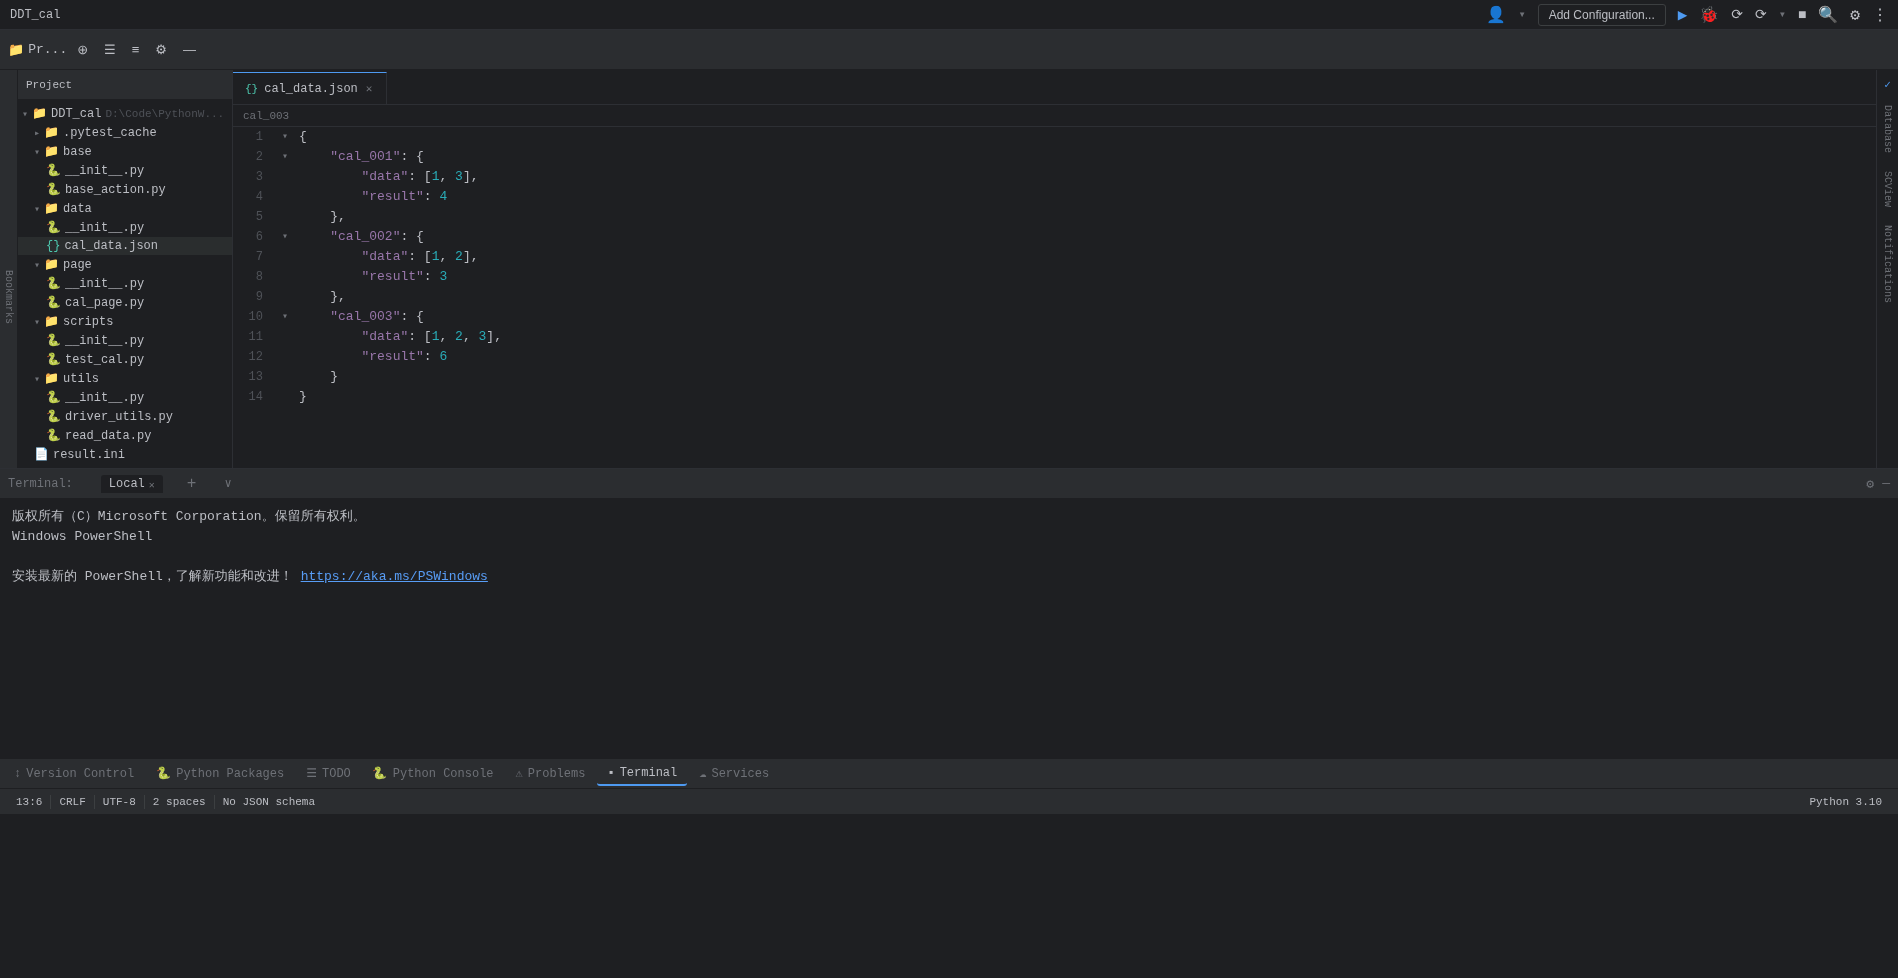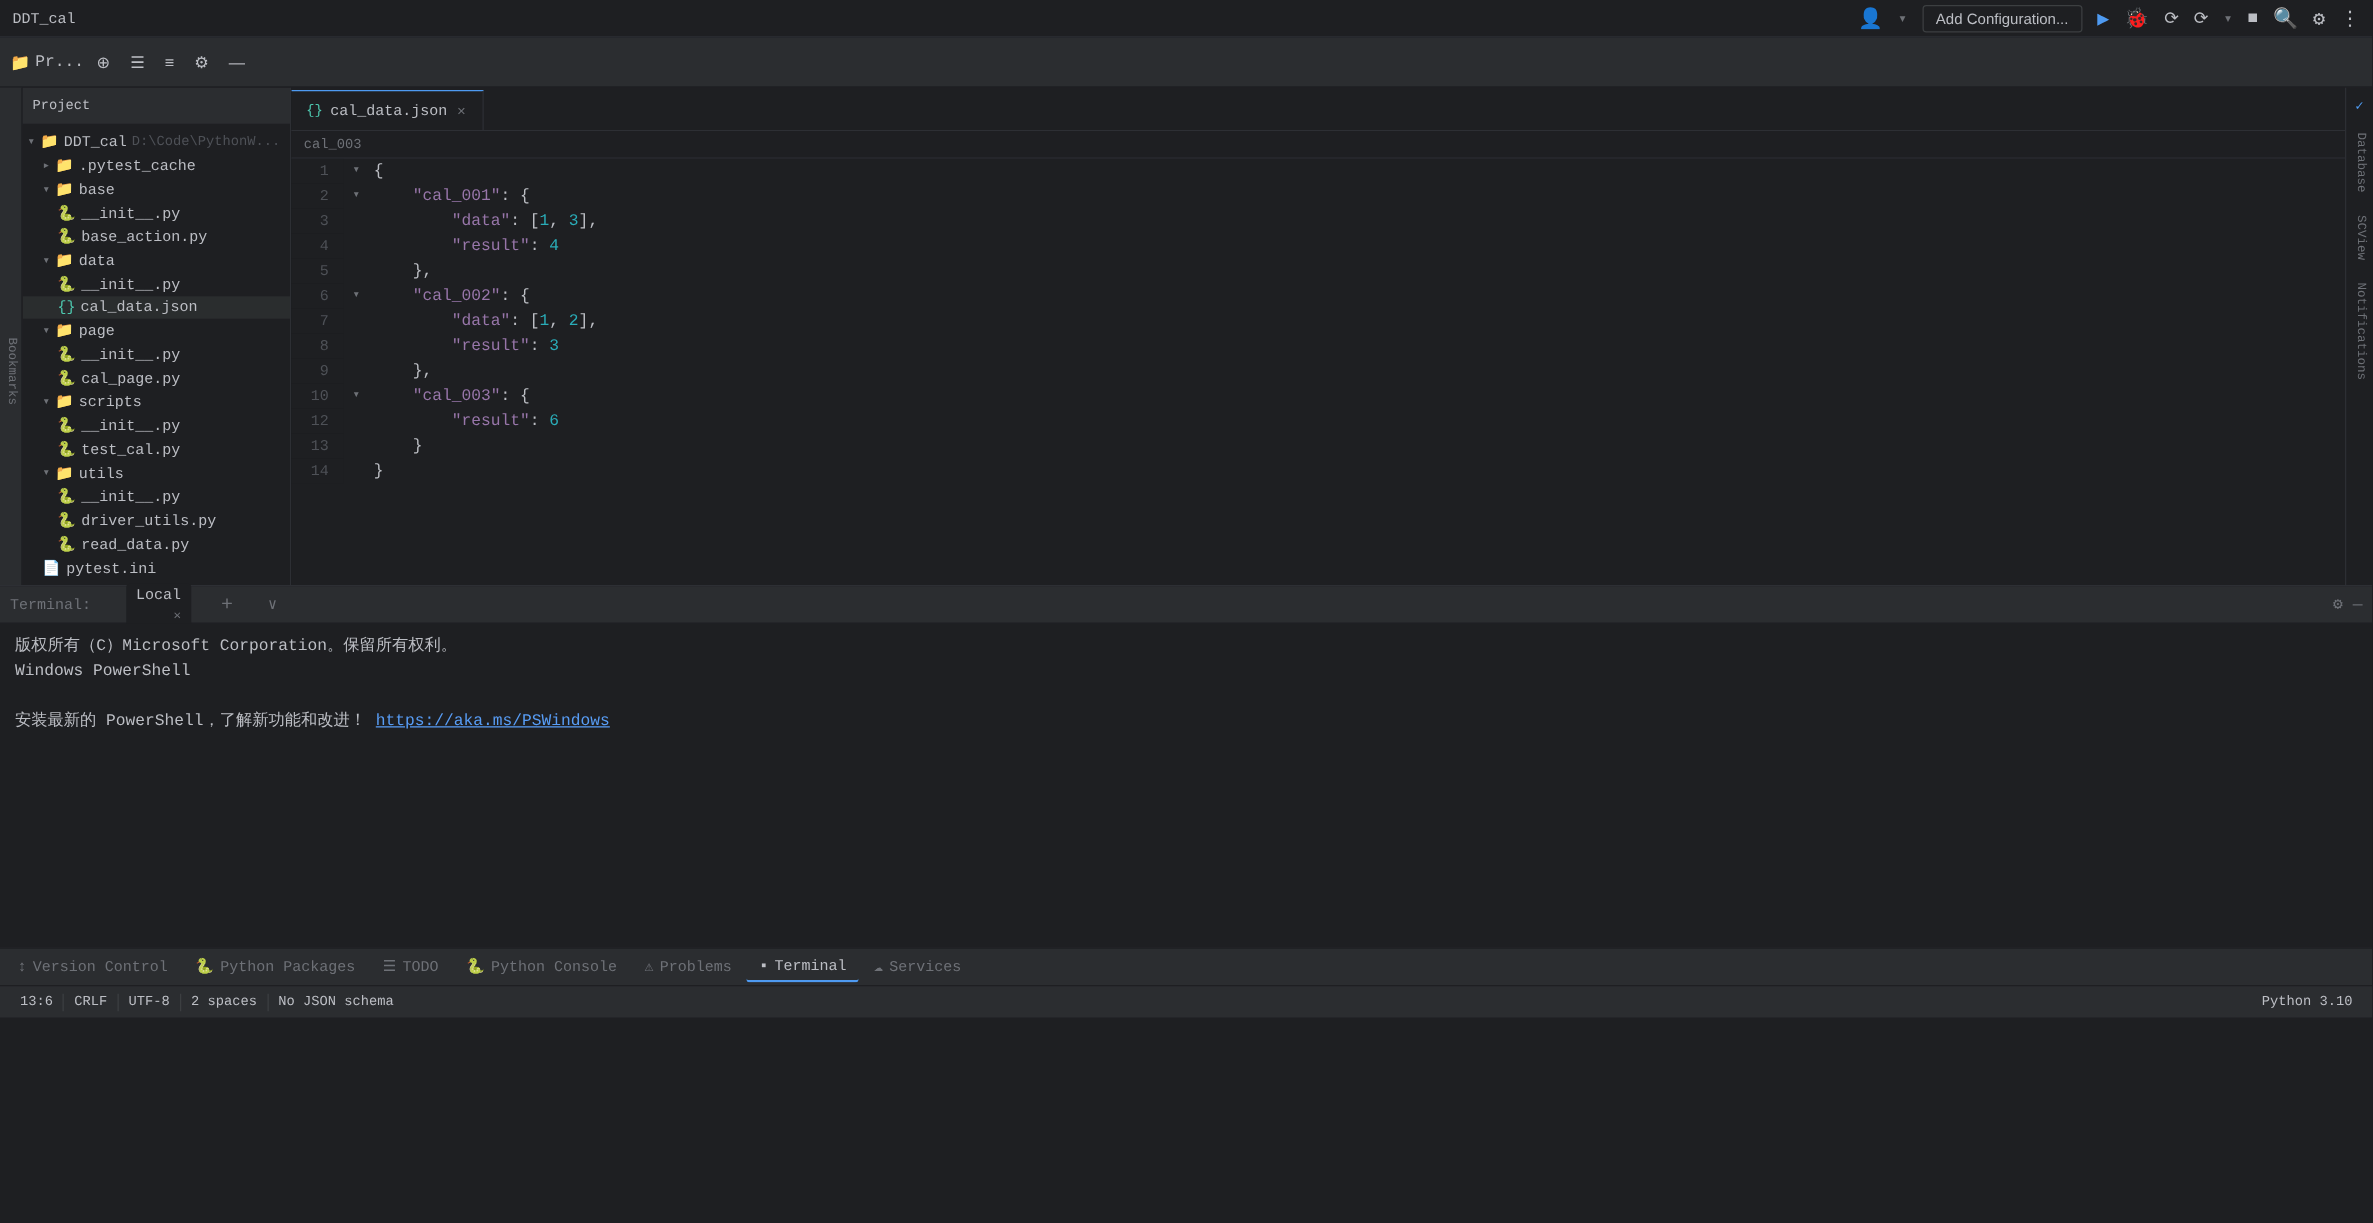--- a/index.html
+++ b/index.html
@@ -263,21 +263,20 @@
     .terminal-tab {
       display: flex;
       align-items: flex-end;
       gap: 4px;
       padding: 2px 8px;
       background: #1e1f22;
       color: #bcbec4;
       font-size: 12px;
       border-radius: 3px 3px 0 0;
       cursor: pointer;
-      flex-direction: column;
     }
     .terminal-tab-close {
       font-size: 10px;
       color: #6e7177;
     }
     .terminal-tab-add {
       color: #6e7177;
       cursor: pointer;
       font-size: 16px;
       padding: 0 4px;
@@ -559,21 +558,21 @@
             <span class="tree-icon tree-icon-python">🐍</span>
             <span>driver_utils.py</span>
           </div>
           <div class="tree-item tree-indent-2">
             <span class="tree-icon tree-icon-python">🐍</span>
             <span>read_data.py</span>
           </div>
 
           <div class="tree-item tree-indent-1">
             <span class="tree-icon tree-icon-ini">📄</span>
-            <span>pytest.ini</span>
+            <span>result.ini</span>
           </div>
         </div>
       </div>
     </div>
 
     <div id="editor-area">
 
       <div id="tab-bar">
         <div class="tab active">
           <span class="tab-icon-json">{}</span>
@@ -649,20 +648,25 @@
         </div>
 
         <div class="code-line">
           <span class="line-number">10</span>
           <span class="line-gutter">
               <span class="fold-arrow open">▾</span>
             </span>
           <span class="line-content">    <span class="json-key">"cal_003"</span><span class="json-colon">: </span><span class="json-brace">{</span></span>
         </div>
 
+        <div class="code-line">
+          <span class="line-number">11</span>
+          <span class="line-gutter"></span>
+          <span class="line-content">        <span class="json-key">"data"</span><span class="json-colon">: </span><span class="json-bracket">[</span><span class="json-number">1</span><span class="json-colon">, </span><span class="json-number">2</span><span class="json-colon">, </span><span class="json-number">3</span><span class="json-bracket">]</span><span class="json-colon">,</span></span>
+        </div>
 
         <div class="code-line">
           <span class="line-number">12</span>
           <span class="line-gutter"></span>
           <span class="line-content">        <span class="json-key">"result"</span><span class="json-colon">: </span><span class="json-number">6</span></span>
         </div>
 
         <div class="code-line">
           <span class="line-number">13</span>
           <span class="line-gutter"></span>

